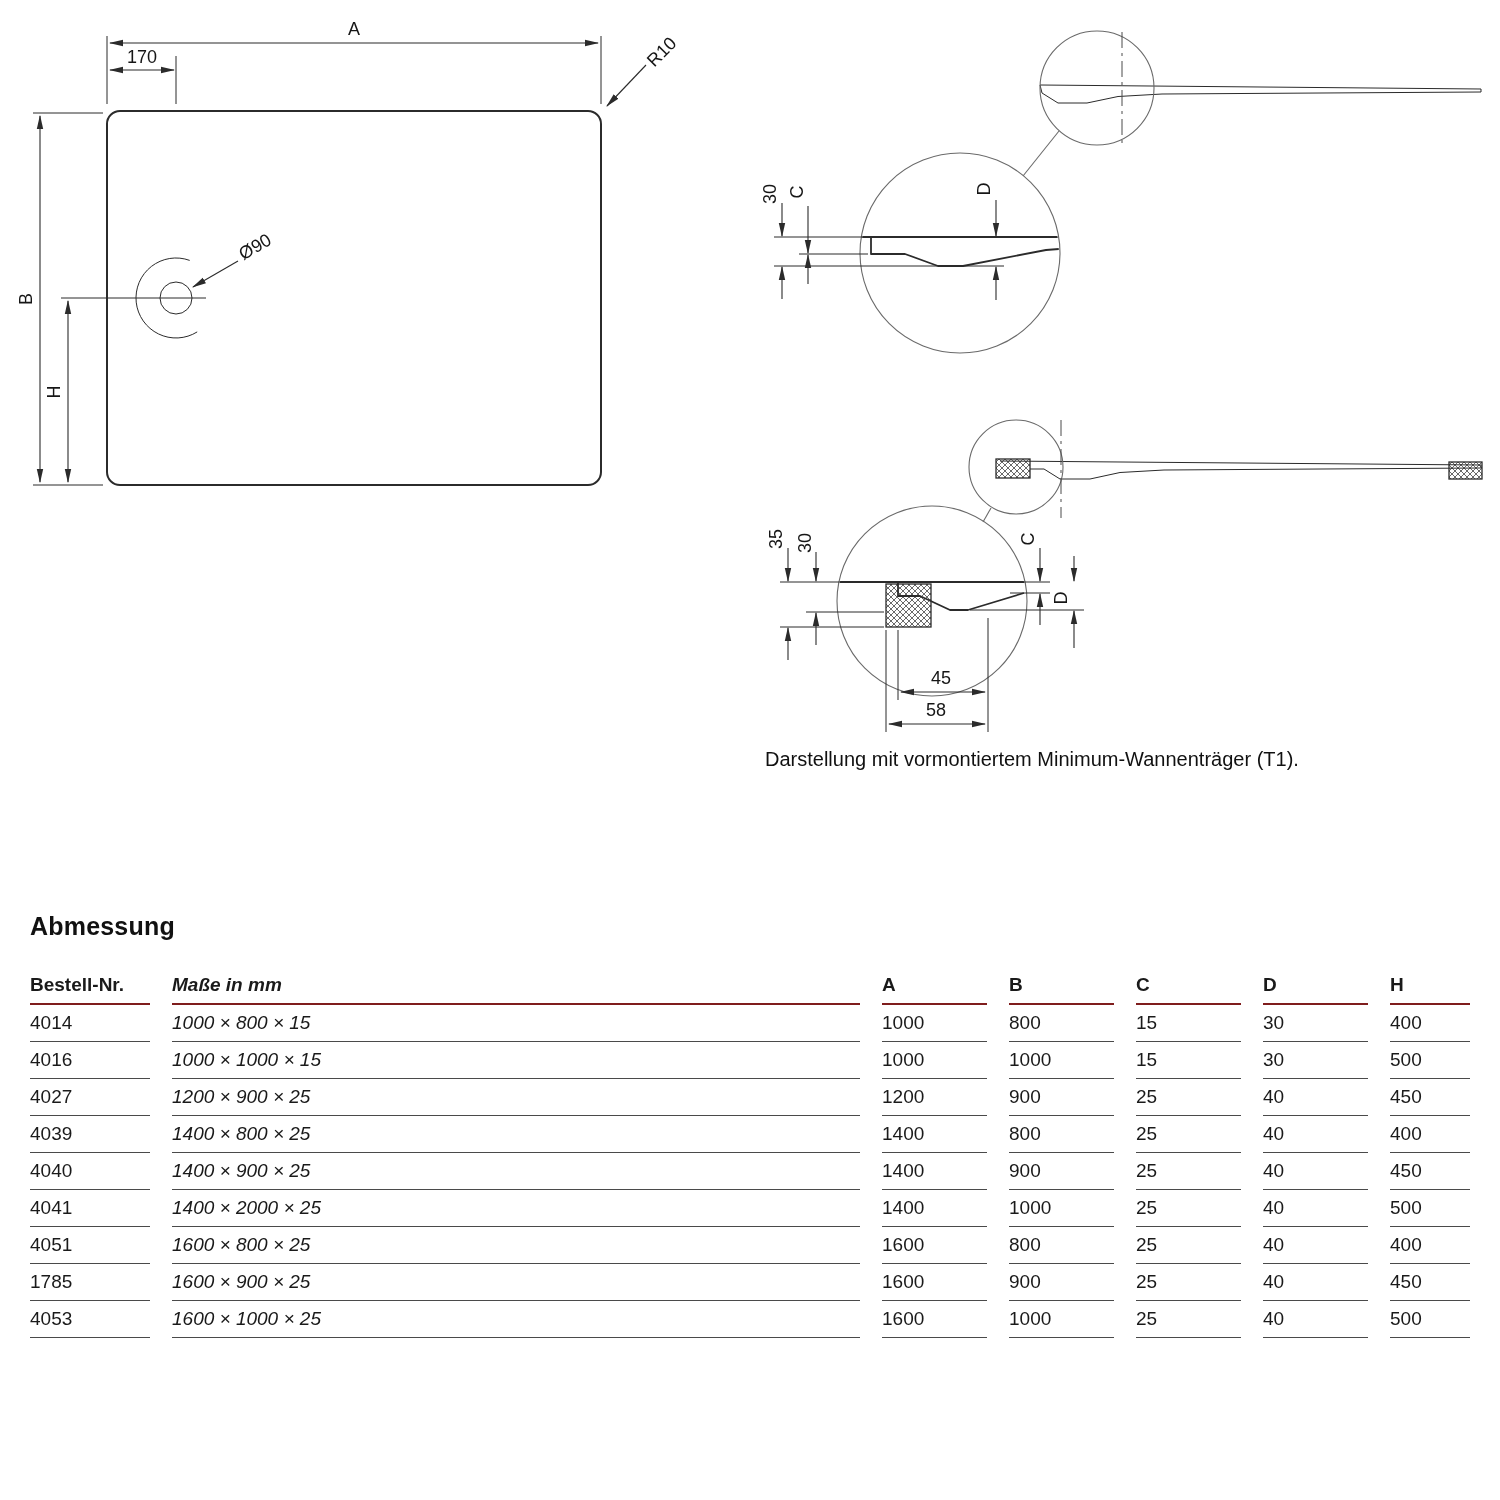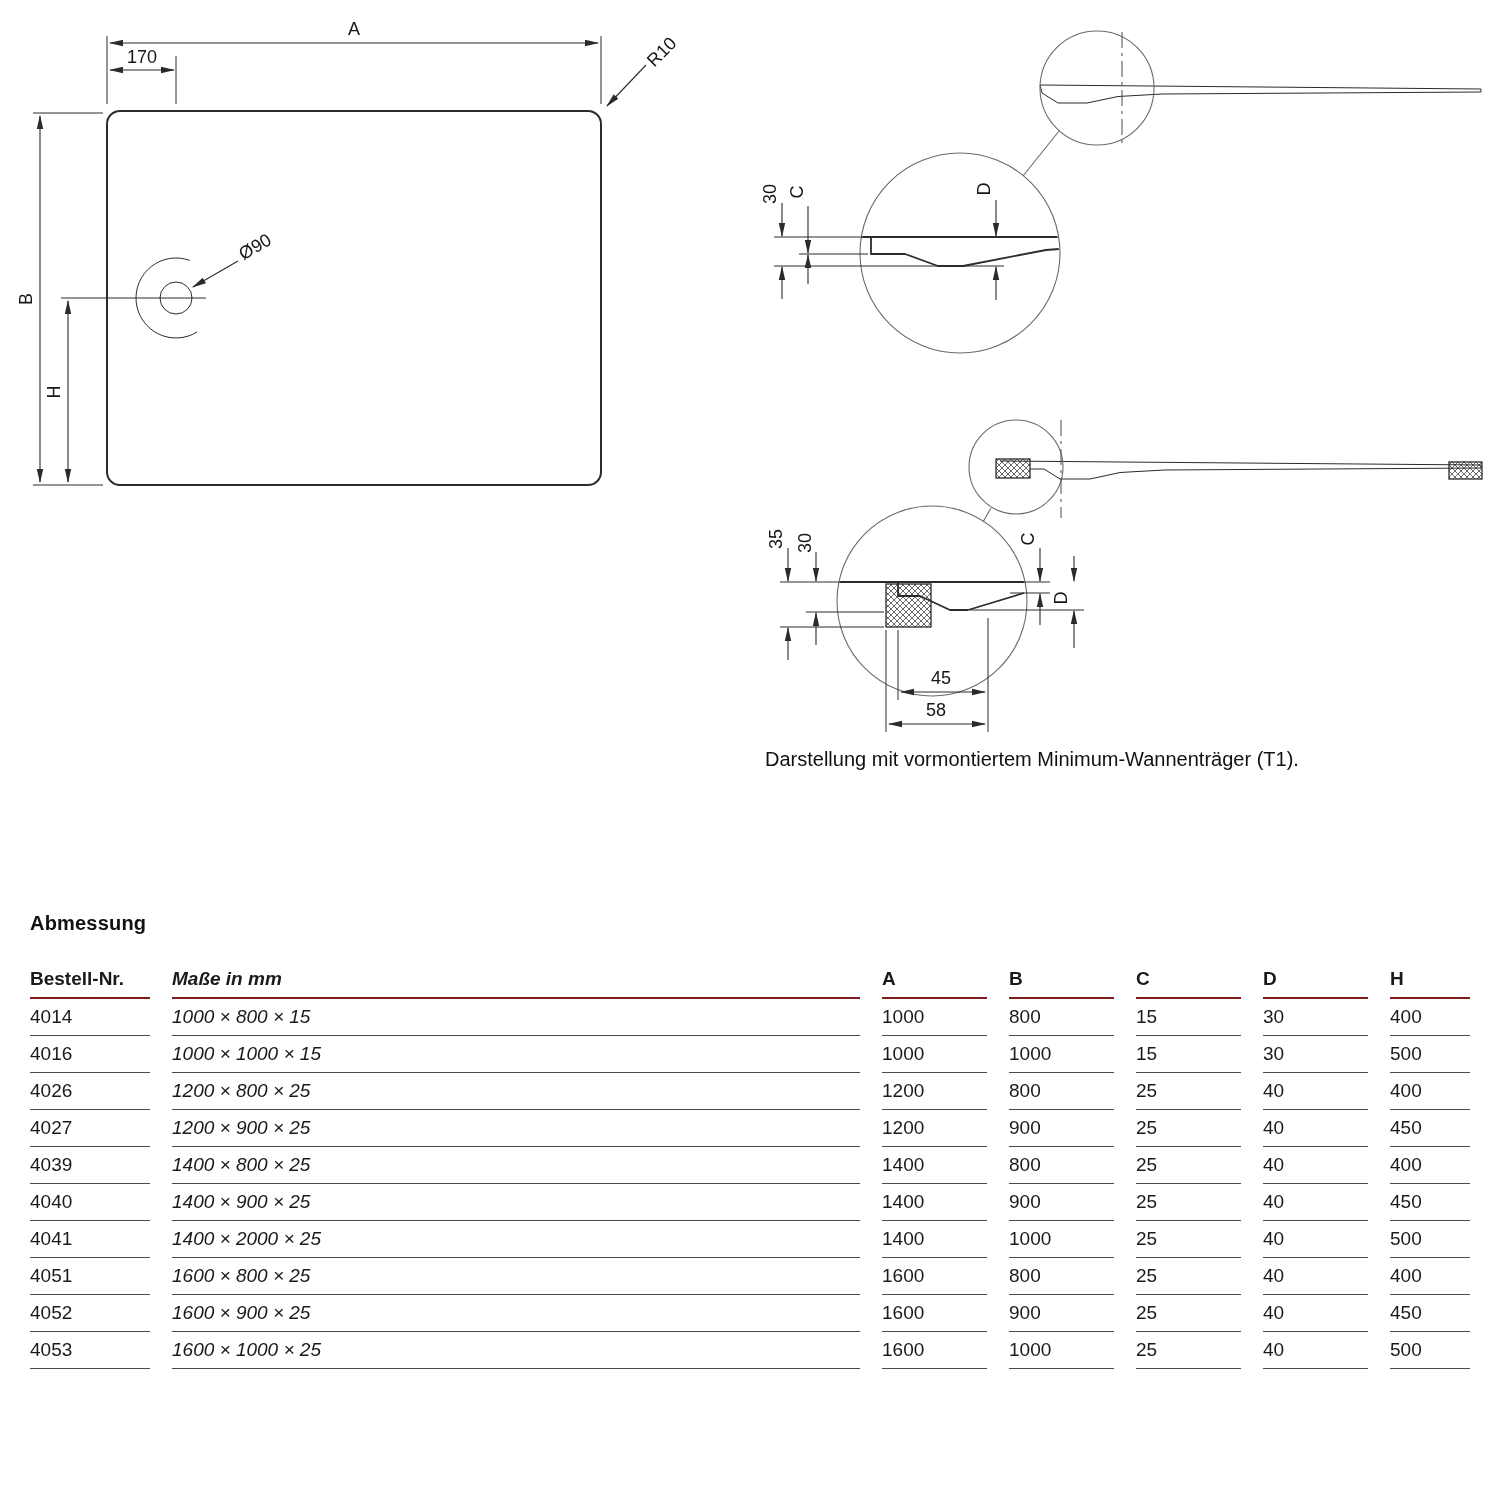--- a/index.html
+++ b/index.html
@@ -12,21 +12,21 @@
   svg .dim      { fill: none; stroke: #2b2b2b; stroke-width: 1.1; }
   svg .detail   { fill: none; stroke: #6a6a6a; stroke-width: 1.1; }
   svg .cl       { fill: none; stroke: #4a4a4a; stroke-width: 1; stroke-dasharray: 16 5 3 5; }
   svg .hatch-rect { fill: url(#xhatch); stroke: #2b2b2b; stroke-width: 1.3; }
   svg .lbl     { font-family: "Liberation Sans", sans-serif; font-size: 18px; fill: #161616; }
   svg .caption { font-family: "Liberation Sans", sans-serif; font-size: 20px; fill: #111; }
 
   .table-section { margin: 92px 30px 0 30px; }
   .table-section h2 {
     margin: 0 0 26px 0;
-    font-size: 20px;
+    font-size: 25px;
     font-weight: bold;
     color: #111;
     letter-spacing: 0.2px;
   }
   table.dims {
     border-collapse: separate;
     border-spacing: 22px 0;
     margin-left: -22px;
     width: calc(100% + 44px);
     table-layout: fixed;
@@ -208,29 +208,20 @@
       <tr>
         <td class="c1">4016</td>
         <td class="c2">1000 × 1000 × 15</td>
         <td class="c3">1000</td>
         <td class="c4">1000</td>
         <td class="c5">15</td>
         <td class="c6">30</td>
         <td class="c7">500</td>
       </tr>
 
-      <tr>
-        <td class="c1">4026</td>
-        <td class="c2">1200 × 800 × 25</td>
-        <td class="c3">1200</td>
-        <td class="c4">800</td>
-        <td class="c5">25</td>
-        <td class="c6">40</td>
-        <td class="c7">400</td>
-      </tr>
 
       <tr>
         <td class="c1">4027</td>
         <td class="c2">1200 × 900 × 25</td>
         <td class="c3">1200</td>
         <td class="c4">900</td>
         <td class="c5">25</td>
         <td class="c6">40</td>
         <td class="c7">450</td>
       </tr>
@@ -270,21 +261,21 @@
         <td class="c1">4051</td>
         <td class="c2">1600 × 800 × 25</td>
         <td class="c3">1600</td>
         <td class="c4">800</td>
         <td class="c5">25</td>
         <td class="c6">40</td>
         <td class="c7">400</td>
       </tr>
 
       <tr>
-        <td class="c1">4052</td>
+        <td class="c1">1785</td>
         <td class="c2">1600 × 900 × 25</td>
         <td class="c3">1600</td>
         <td class="c4">900</td>
         <td class="c5">25</td>
         <td class="c6">40</td>
         <td class="c7">450</td>
       </tr>
 
       <tr>
         <td class="c1">4053</td>

